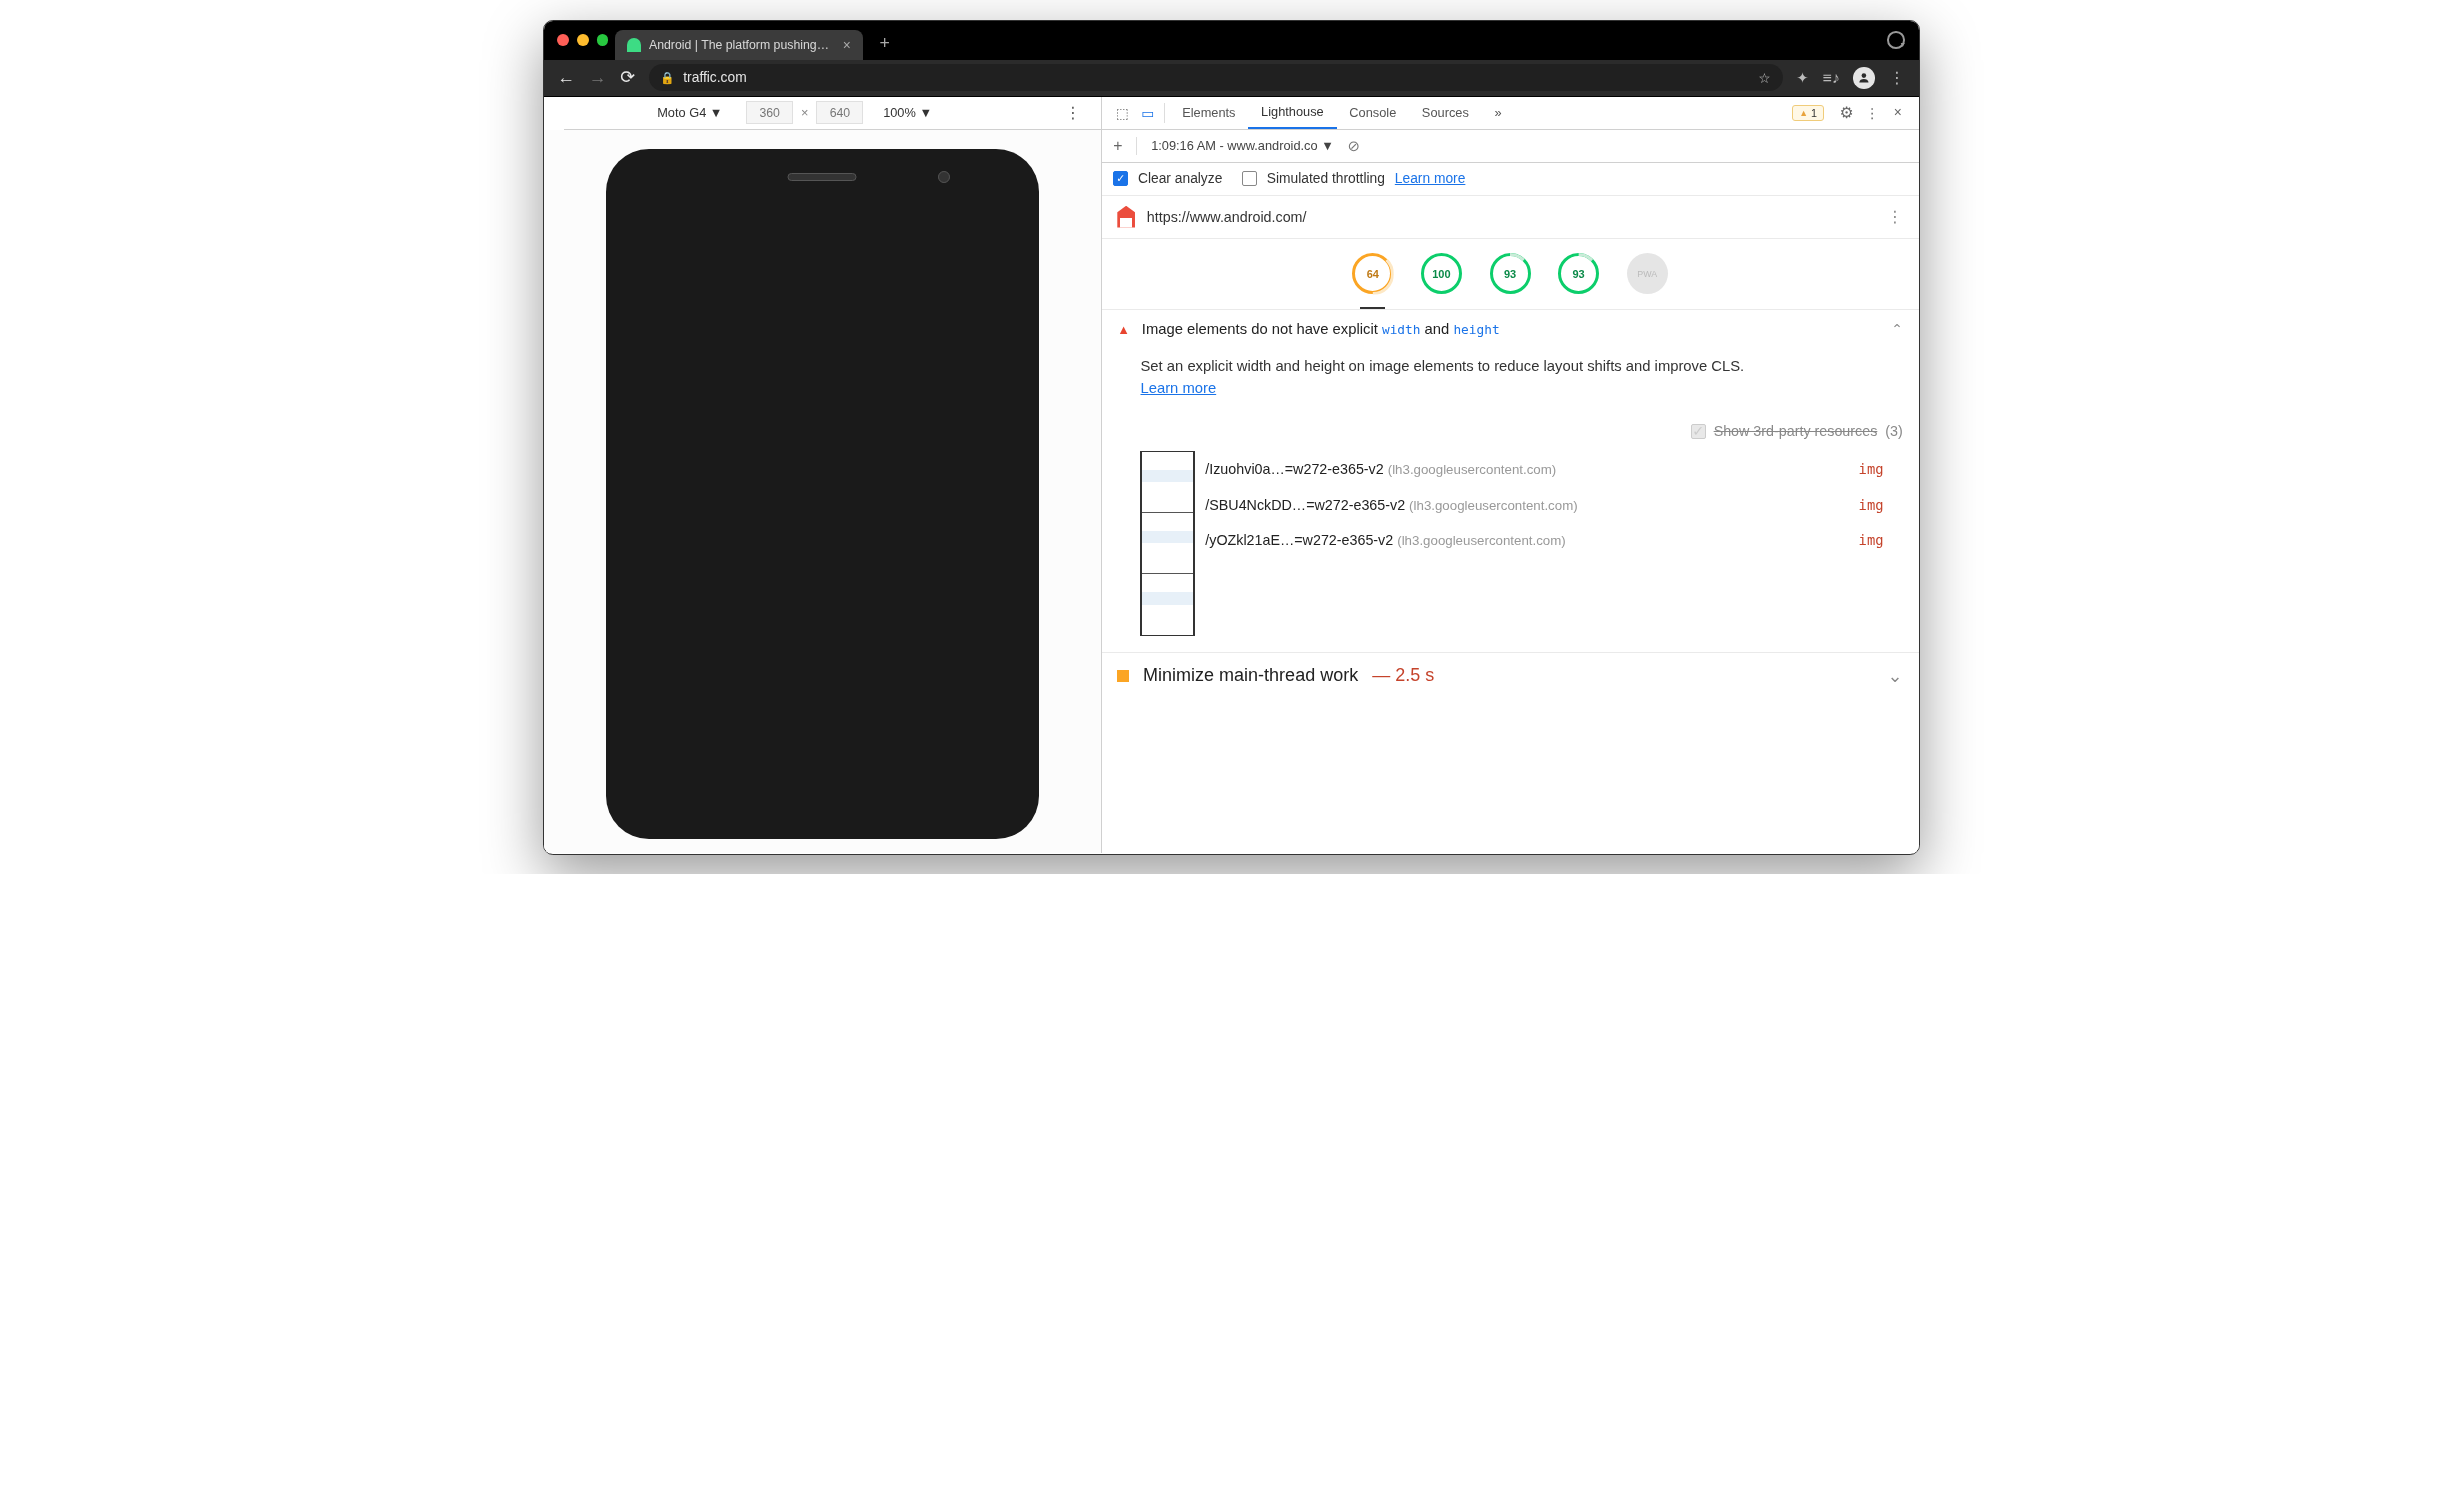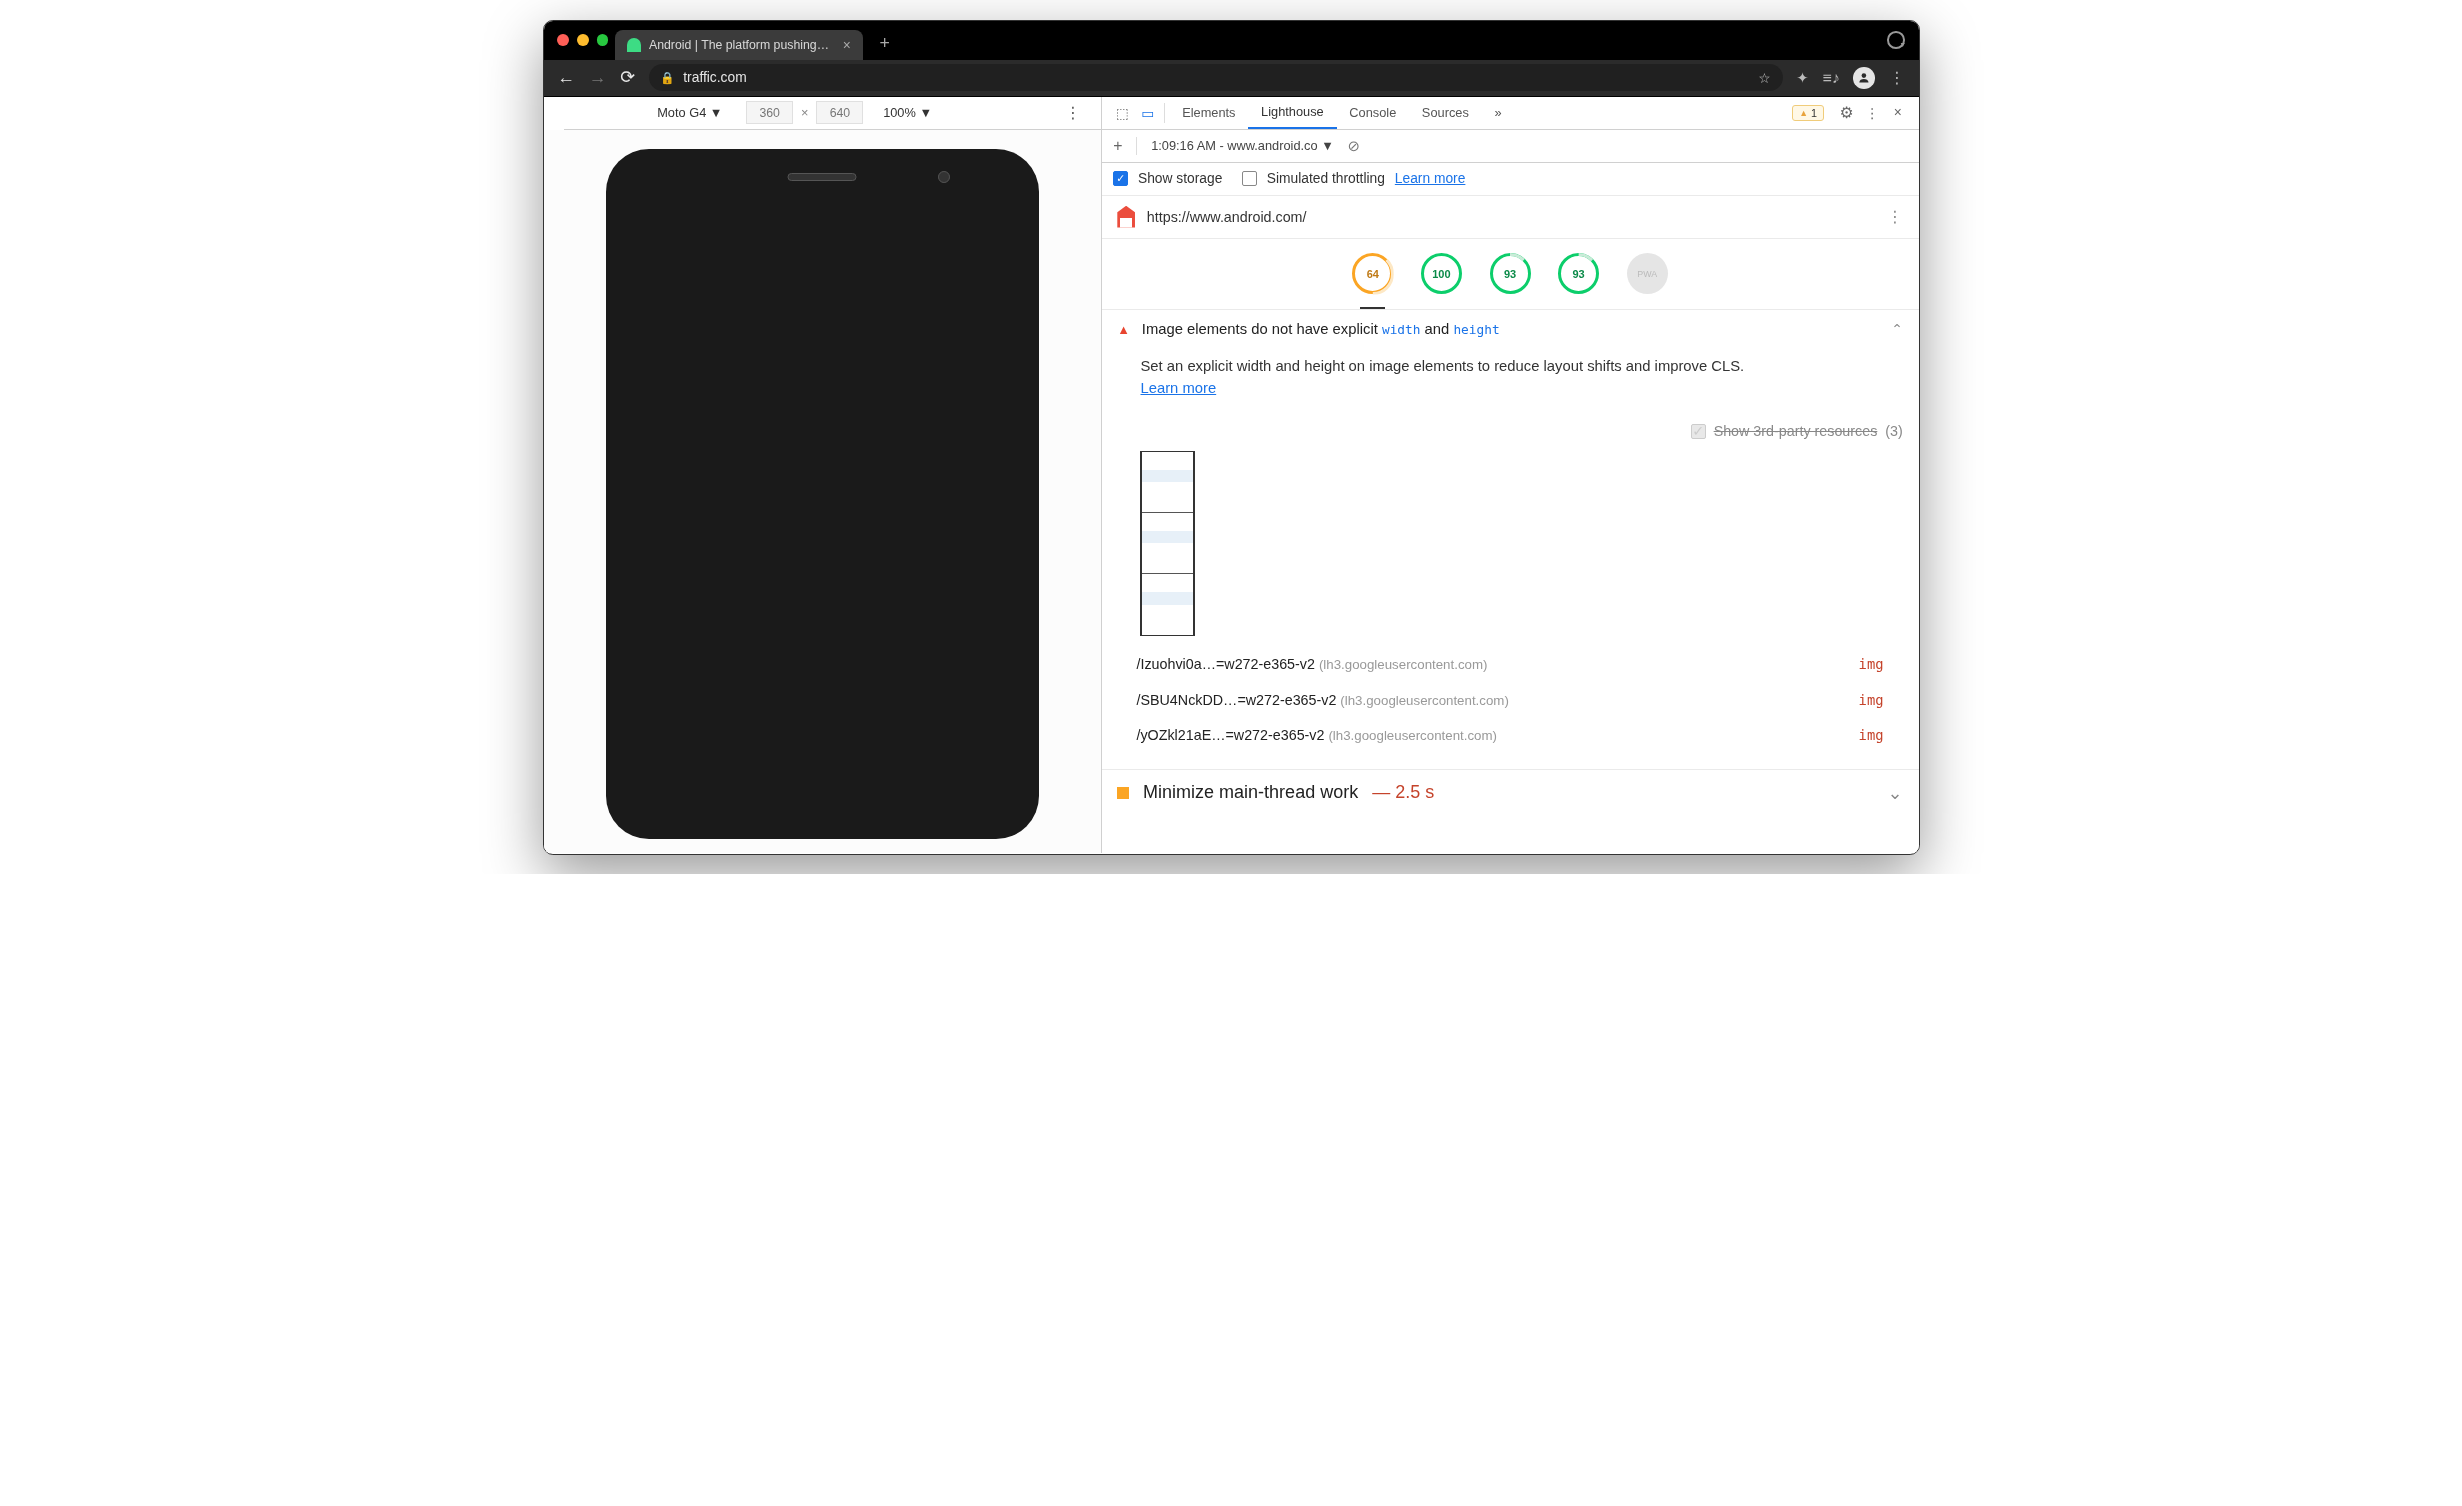--- a/index.html
+++ b/index.html
@@ -89,21 +89,21 @@
 .tbl-hdr .c1 { flex: 0 0 69px; }
 .tbl-hdr .c2 { flex: 1; }
 .tbl-hdr .c3 { flex: 0 0 148px; text-align: right; }
 .tbl-row { display: flex; align-items: center; padding: 9.9px 0; font-size: 14.3px; }
 .tbl-row .c2 { flex: 1; color: #222; }
 .tbl-row .c2 .domain { color: #999; font-size: 13.3px; }
 .tbl-row .c3 { flex: 0 0 148px; text-align: right; font-family: Menlo, monospace; color: #c5432b; font-size: 13.8px; }
 .thumb-col { width: 55px; border: 1px solid #333; border-left: 2px solid #333; border-right: 2px solid #333; margin-left: 3.9px; }
 .thumb-col .tc { height: 61px; border-bottom: 1px solid #555; background: linear-gradient(#fff 0 30%, #e7f0f8 30% 50%, #fff 50% 100%); }
 .thumb-col .tc:last-child { border-bottom: none; }
-.tbl-body { display: flex; gap: 9.9px; flex-direction: column; }
+.tbl-body { display: flex; gap: 9.9px; }
 .tbl-rows { flex: 1; }
 .audit2 .hdr2 { display: flex; align-items: center; padding: 11.8px 15.8px; gap: 14px; font-size: 18px; }
 .audit2 .t2 { color: #222; font-weight: 500; }
 .audit2 .dash { color: #c5432b; }
 .lh-scroll { flex: 1; overflow-y: auto; }
 </style>
 </head>
 <body>
 
 <div class="window">
@@ -187,21 +187,21 @@
 
       <div class="lh-subbar">
         <span class="plus2">+</span>
         <span style="width:1px;height:17.7px;background:#ddd"></span>
         <span><span>1:09:16 AM - www.android.co</span> ▼</span>
         <span class="ban">⊘</span>
       </div>
 
       <div class="lh-opts">
         <span class="cb checked">✓</span>
-        <span>Show storage</span>
+        <span>Clear analyze</span>
         <span class="cb" style="margin-left:9.9px"></span>
         <span>Simulated throttling</span>
         <a class="link">Learn more</a>
       </div>
 
       <div class="lh-url">
         <span class="lh-logo"></span>
         <span>https://www.android.com/</span>
         <span class="dots">⋮</span>
       </div>

